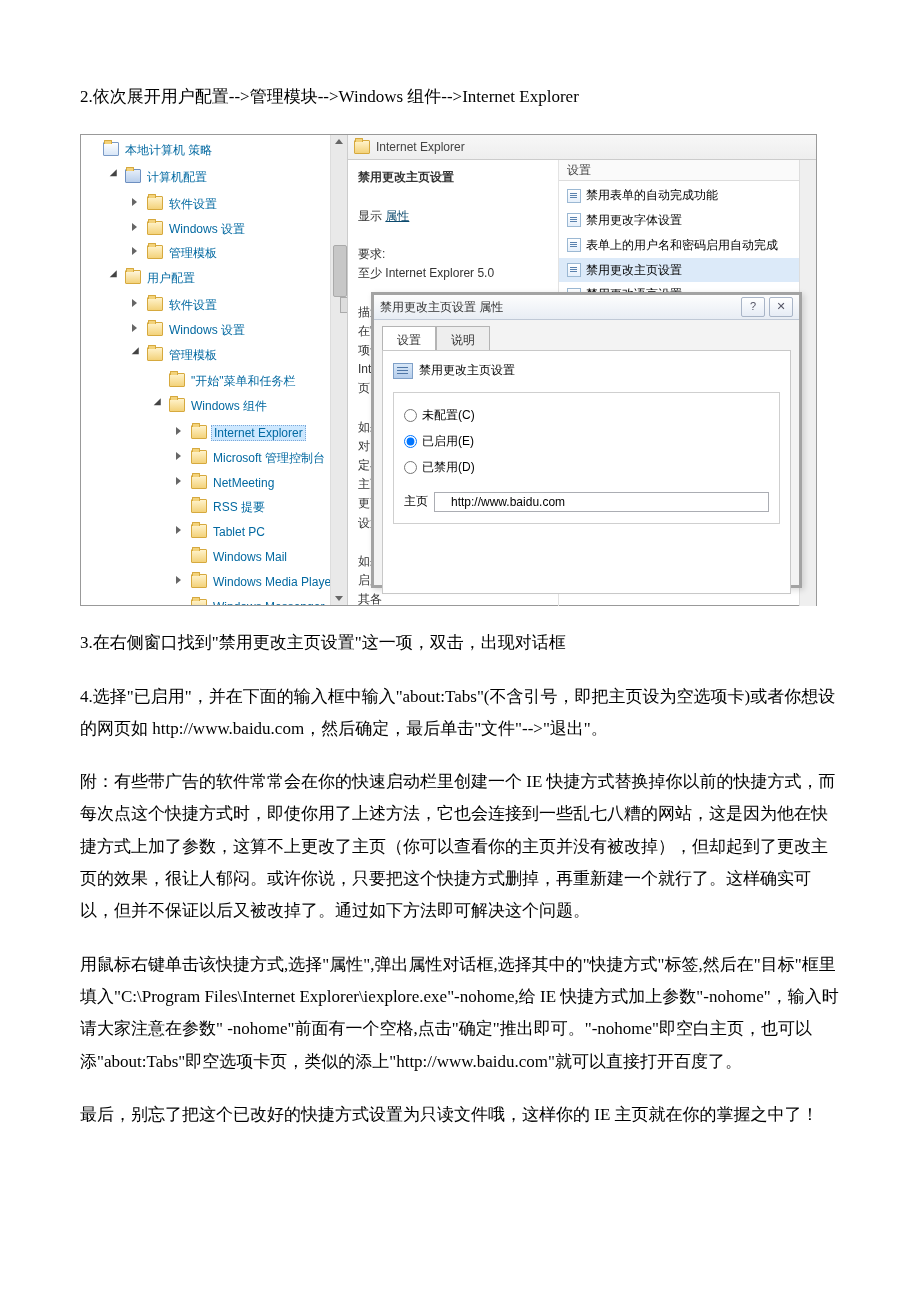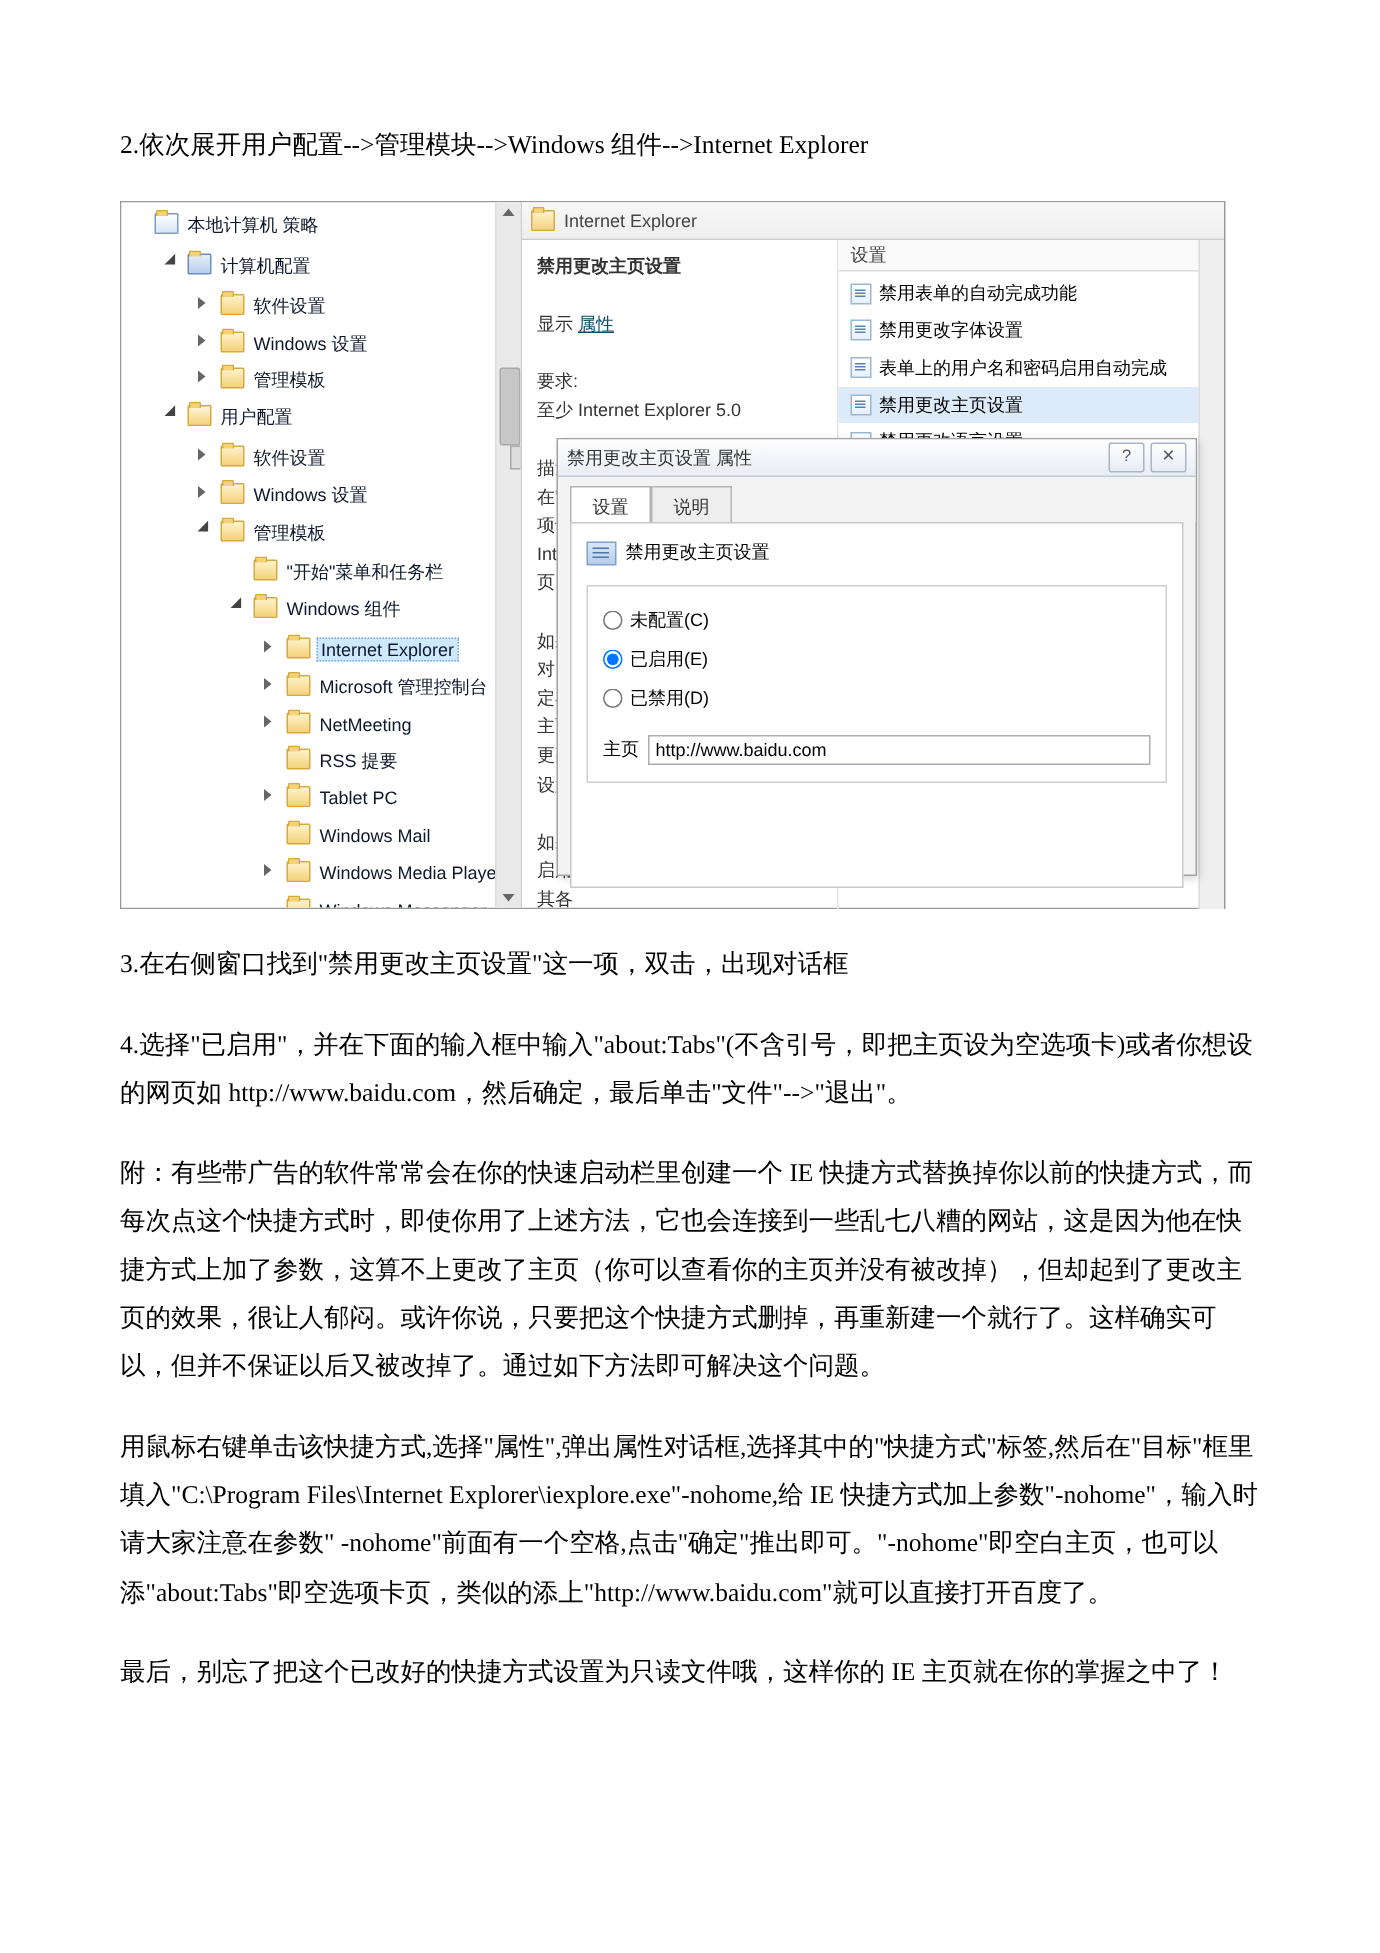--- a/index.html
+++ b/index.html
@@ -7,21 +7,21 @@
 .page p{margin:21px 0}
 .shot{position:relative;width:735px;height:470px;border:1px solid #999;background:#fff;font-family:"Microsoft YaHei","微软雅黑",Tahoma,sans-serif;font-size:12px;margin:16px 0 20px}
 .tree{position:absolute;left:0;top:0;width:266px;height:100%;background:#fff;border-right:1px solid #ccc;overflow:hidden}
 .tree .scroll-vert{position:absolute;right:0;top:0;width:16px;height:100%;background:#e9e9e9;border-left:1px solid #ddd}
 .tree .scroll-vert::before{content:"";position:absolute;left:2px;top:110px;width:12px;height:50px;background:#c7c7c7;border:1px solid #aaa;border-radius:2px}
 .tree .scroll-vert .arrow{position:absolute;left:4px;width:0;height:0;border-left:4px solid transparent;border-right:4px solid transparent}
 .tree .scroll-vert .arrow.up{top:4px;border-bottom:5px solid #666}
 .tree .scroll-vert .arrow.dn{bottom:4px;border-top:5px solid #666}
 .tree .scroll-vert .grip{position:absolute;right:-1px;top:162px;width:6px;height:14px;background:#ddd;border:1px solid #aaa}
 .tree ul{list-style:none;margin:0;padding:2px 0 0 6px}
-.tree li{padding:2px 0 0 16px;white-space:nowrap;position:relative;color:#0f172a}
+.tree li{padding:2px 0 0 16px;white-space:nowrap;position:relative;color:#0369a1}
 .tree .tw{position:absolute;left:1px;top:7px;width:0;height:0}
 .tree .tw.closed{border-top:4px solid transparent;border-bottom:4px solid transparent;border-left:5px solid #666}
 .tree .tw.open{border-left:5px solid transparent;border-right:5px solid transparent;border-top:5px solid #444;border-bottom:none;width:0;height:0;top:8px;transform:rotate(-45deg)}
 .ic{display:inline-block;width:14px;height:12px;margin-right:4px;vertical-align:-2px;border:1px solid #d6a93e;background:linear-gradient(#fff3cc,#f3d27a);border-radius:1px;position:relative}
 .ic::before{content:"";position:absolute;left:0;top:-3px;width:6px;height:3px;background:#f3d27a;border:1px solid #d6a93e;border-bottom:none;border-radius:1px 1px 0 0}
 .ic.root{background:linear-gradient(#fff,#d8e6f7);border-color:#7a9ac6}
 .ic.comp{background:linear-gradient(#e6eef9,#b9cfec);border-color:#6d8fc0}
 .ic.user{background:linear-gradient(#fef6df,#f3d27a);border-color:#d6a93e}
 .tree li.sel .lbl{background:#cde8ff;border:1px dotted #7aa7d8;padding:0 2px}
 .tree .lbl{padding:0 2px}
@@ -33,37 +33,37 @@
 .rdesc .ttl{font-weight:bold}
 .rdesc .lnk{color:#0c4a6e;text-decoration:underline}
 .rlist{flex:1;position:relative}
 .rlist .colhd{height:20px;border-bottom:1px solid #ddd;background:#fafafa;padding-left:8px;line-height:20px;color:#444}
 .rlist .items{padding-top:2px}
 .rlist .item{padding:1px 8px;white-space:nowrap;display:flex;align-items:center}
 .rlist .item .bullet{display:inline-block;width:12px;height:12px;border:1px solid #9bb8d3;background:linear-gradient(#fff,#e6f0fb);margin-right:5px;position:relative}
 .rlist .item .bullet::after{content:"";position:absolute;left:2px;top:3px;width:7px;height:1px;background:#5a82ae;box-shadow:0 2px 0 #5a82ae,0 4px 0 #5a82ae}
 .rlist .item.sel{background:#dceaf9}
 .rlist .sb{position:absolute;right:0;top:0;width:16px;height:100%;background:#efefef;border-left:1px solid #ddd}
-.dlg{position:absolute;left:290px;top:157px;width:425px;height:290px;background:#f3f3f3;border:1px solid #a3a3a3;box-shadow:2px 2px 6px rgba(0,0,0,.15)}
+.dlg{position:absolute;left:290px;top:157px;width:425px;height:290px;background:#f3f3f3;border:3px solid #a3a3a3;box-shadow:2px 2px 6px rgba(0,0,0,.15)}
 .dlg .tbar{height:24px;background:linear-gradient(#fdfdfd,#e8edf4);border-bottom:1px solid #c0c9d6;display:flex;align-items:center;padding:0 6px;color:#333}
 .dlg .tbar .sp{flex:1}
 .dlg .tbar .btn{width:22px;height:18px;margin-left:4px;border:1px solid #a9b5c7;border-radius:2px;background:linear-gradient(#fff,#e6ecf5);text-align:center;font-size:11px;color:#556;line-height:17px}
 .dlg .tabs{height:24px;padding:6px 8px 0;background:#f3f3f3;display:flex;gap:0}
 .dlg .tab{border:1px solid #b4b4b4;border-bottom:none;padding:2px 14px;background:#fff;font-size:12px;color:#333}
 .dlg .tab.inactive{background:#eee}
 .dlg .pbody{margin:0 8px 8px;background:#fff;border:1px solid #c8c8c8;height:226px;padding:8px 10px}
 .dlg .pbody .hdr{display:flex;align-items:center;margin-bottom:10px}
 .dlg .pbody .hic{width:18px;height:14px;background:linear-gradient(#d9e8f8,#b6cdeb);border:1px solid #7fa0c8;margin-right:6px;position:relative}
 .dlg .pbody .hic::after{content:"";position:absolute;left:3px;top:3px;width:11px;height:1px;background:#4f76a6;box-shadow:0 3px 0 #4f76a6,0 6px 0 #4f76a6}
 .dlg fieldset{border:1px solid #cfcfcf;padding:8px 10px 10px;margin:0}
 .dlg .radio-row{display:flex;align-items:center;margin:3px 0}
 .dlg input[type=radio]{margin:0 5px 0 0}
 .dlg .hp{display:flex;align-items:center;margin-top:12px}
 .dlg .hp label{margin-right:6px}
-.dlg .hp input{flex:1;border:1px solid #abadb3;height:18px;padding:0 4px;font-family:inherit;font-size:12px}
+.dlg .hp input{flex:1;border:1px solid #abadb3;height:18px;padding:0 16px;font-family:inherit;font-size:12px}
 </style>
 </head>
 <body>
 
 <div class="page">
 <p>2.依次展开用户配置--&gt;管理模块--&gt;Windows 组件--&gt;Internet Explorer</p>
 
 <div class="shot">
   <div class="tree">
     <ul>

